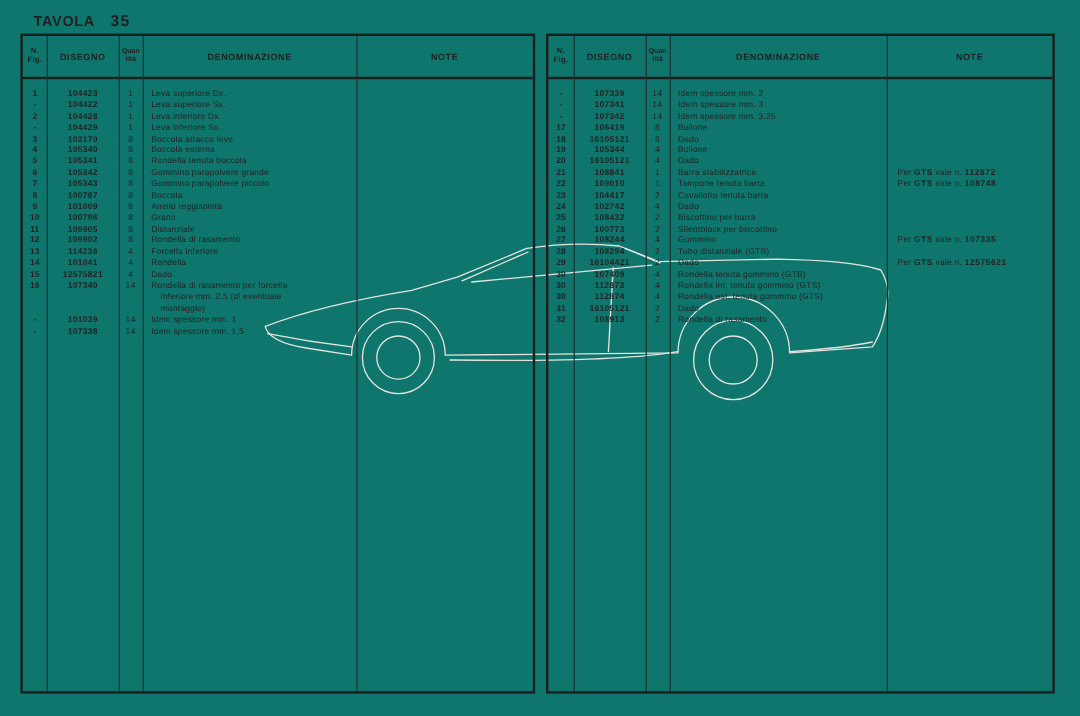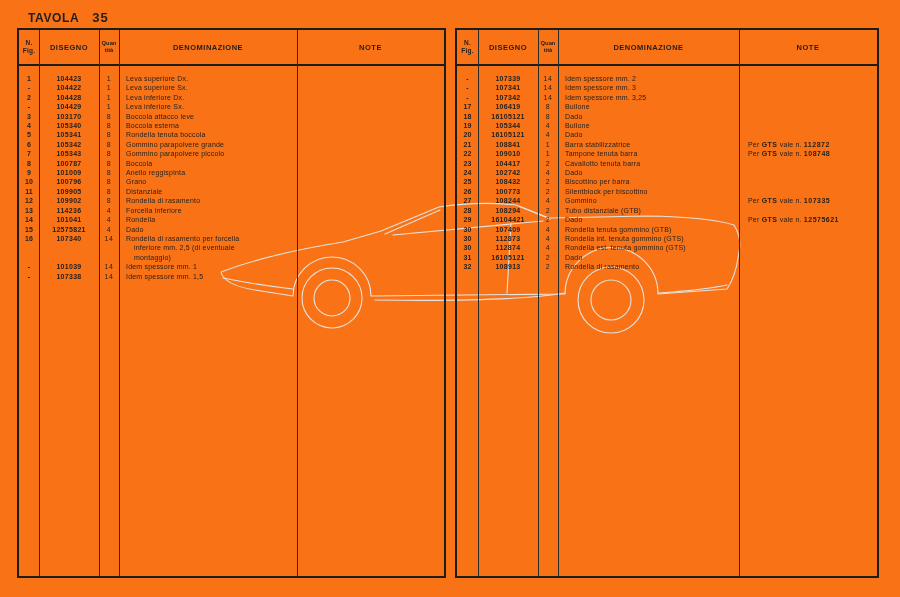--- a/index.html
+++ b/index.html
@@ -1,18 +1,18 @@
 <!DOCTYPE html>
 <html><head>
 <meta charset="utf-8">
 <style>
   html,body { margin:0; padding:0; background:#e9e9e7; }
   .page {
     position:relative; width:900px; height:597px; overflow:hidden;
-    background:#f97316; color:#1f1f1f;
+    background:#0f766e; color:#1f1f1f;
     font-family:"Liberation Sans", sans-serif;
   }
   .page-title {
     position:absolute; left:28px; top:10px;
     font-size:12px; font-weight:bold; letter-spacing:.6px; white-space:nowrap;
   }
   .page-title .tnum { margin-left:13px; font-size:13px; letter-spacing:1px; }
 
   .watermark { position:absolute; left:213px; top:190px; width:540px; height:148px; }
 

